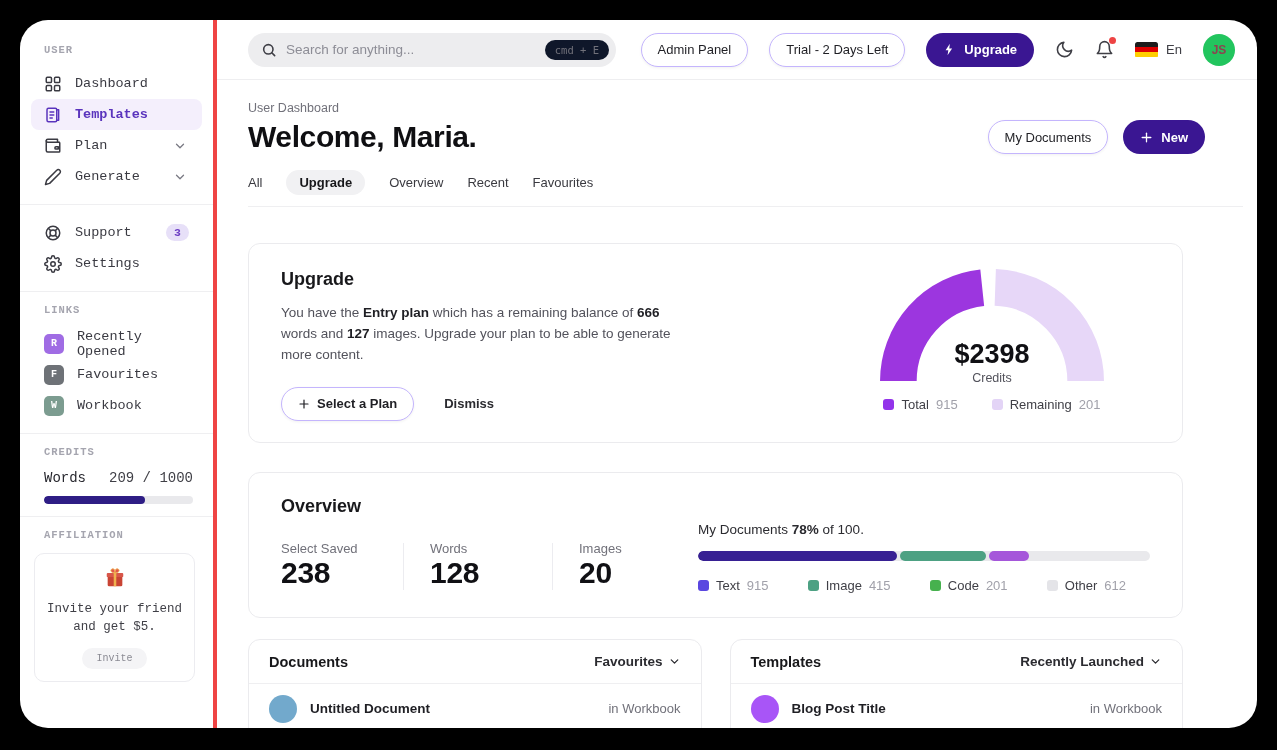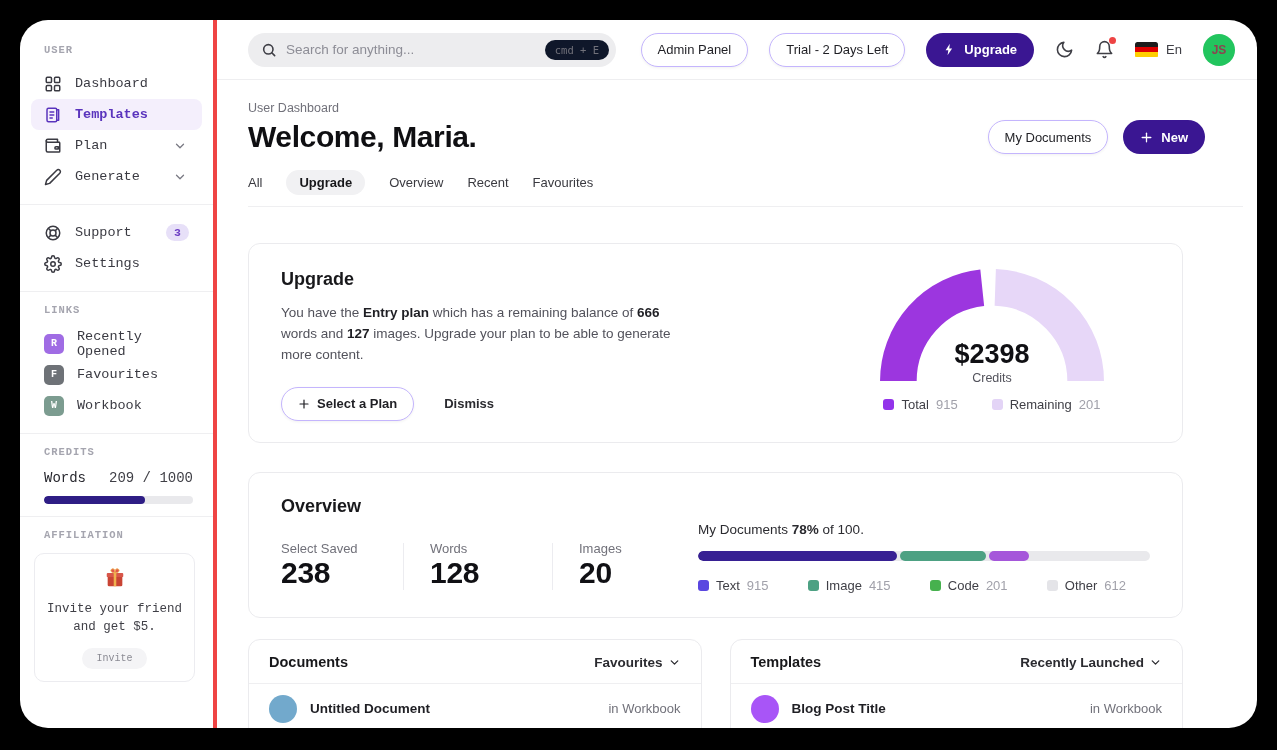--- a/index.html
+++ b/index.html
@@ -79,21 +79,21 @@
   .stat-sep { border-left:1px solid #ececf0; margin:2px 26px 0; }
   .ov-right { margin-left:auto; width:452px; padding-top:26px; }
   .docs-line { font-size:13.5px; color:#2b2b30; }
   .docs-line b { font-weight:700; }
   .stack-bar { display:flex; gap:3px; height:10px; margin-top:14px; background:#e9e9ec; border-radius:5px; overflow:hidden; }
   .stack-bar .seg { height:100%; border-radius:5px; }
   .ov-legend { display:flex; margin-top:17px; justify-content:space-between; padding-right:24px; }
 
   .bottom-row { display:flex; gap:28px; margin-top:21px; margin-right:60px; }
   .list-card { flex:1; height:120px; overflow:hidden; }
-  .list-head { display:flex; align-items:flex-end; padding:14px 20px 13px; }
+  .list-head { display:flex; align-items:center; padding:14px 20px 13px; }
   .list-title { font-size:14.5px; font-weight:600; color:#18181b; }
   .list-filter { margin-left:auto; display:flex; align-items:center; gap:5px; font-size:13.5px; font-weight:600; color:#2b2b30; background:none; border:none; cursor:pointer; font-family:inherit; }
   .list-div { border-top:1px solid #efeff1; }
   .list-row { display:flex; align-items:center; gap:13px; padding:11px 20px; cursor:pointer; }
   .row-avatar { width:28px; height:28px; border-radius:50%; flex:0 0 28px; }
   .row-name { font-size:13.5px; font-weight:600; color:#1f1f24; }
   .row-loc { margin-left:auto; font-size:13px; color:#71717a; }
 </style>
 </head>
 <body>

